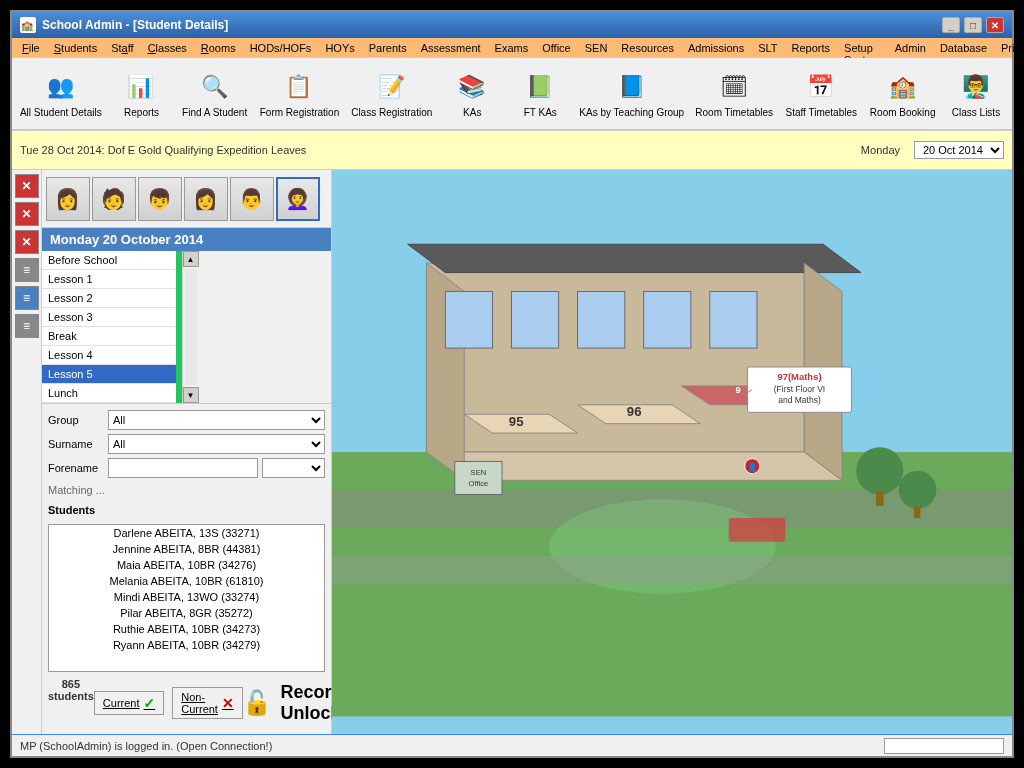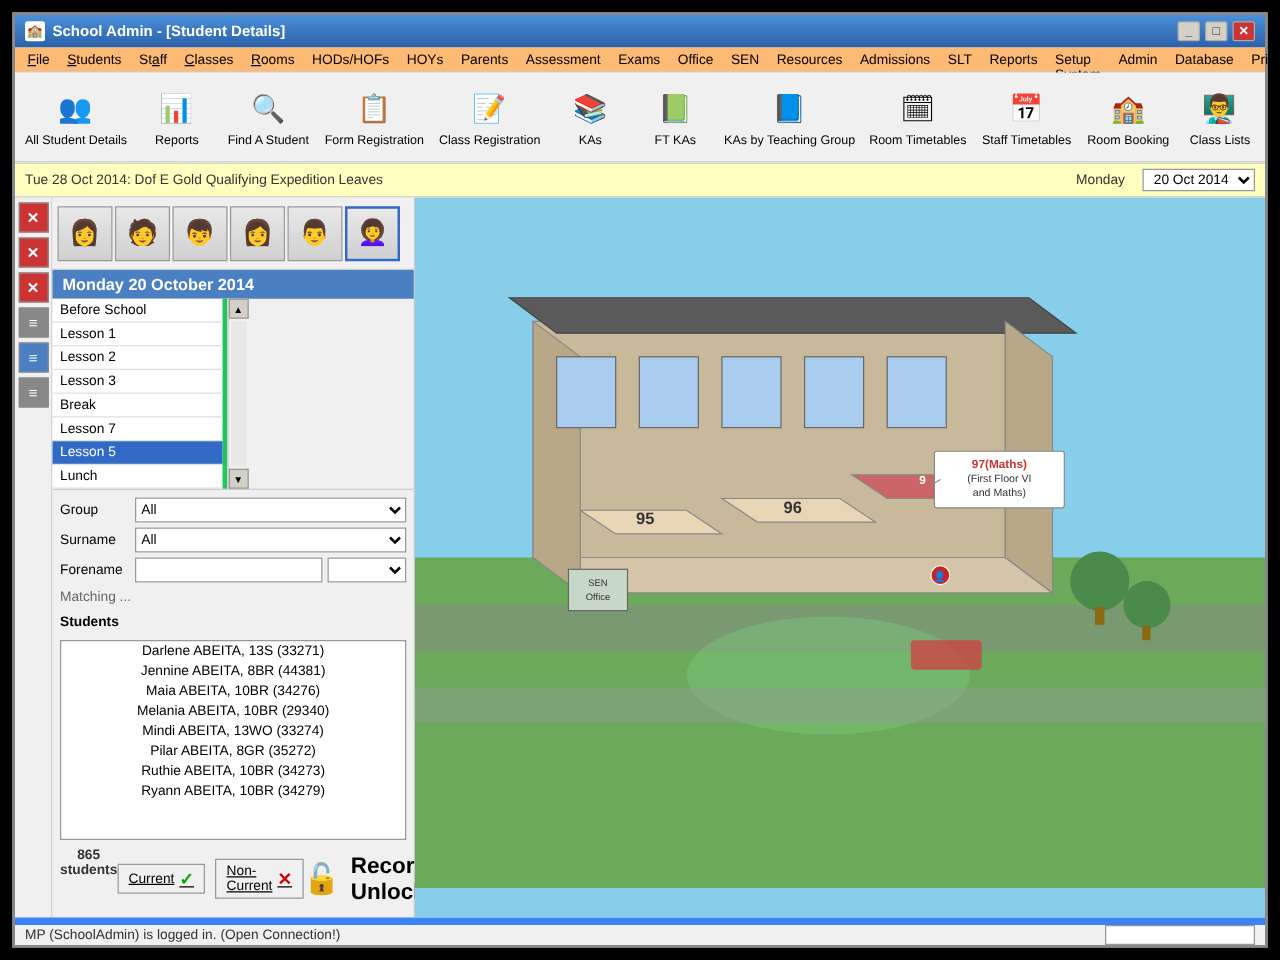--- a/index.html
+++ b/index.html
@@ -84,21 +84,21 @@
 
     
     #notification-bar {
       background: #ffffc0;
       border-bottom: 1px solid #ccc;
       border-top: 1px solid #ccc;
       padding: 3px 8px;
       display: flex;
       align-items: center;
       justify-content: space-between;
-      height: 28px;
+      height: 40px;
       flex-shrink: 0;
       font-size: 11px;
       color: #333;
     }
     #date-selector {
       display: flex; align-items: center; gap: 14px;
     }
     .date-dropdown {
       background: white; border: 1px solid #999; padding: 1px 4px;
       font-size: 11px; cursor: pointer;
@@ -148,21 +148,21 @@
 
     
     #timetable-section {
       display: flex;
       flex-shrink: 0;
       border-bottom: 1px solid #ccc;
     }
     #timetable-list {
       width: 140px;
       background: white;
-      border-right: 4px solid #22c55e;
+      border-right: 6px solid #22c55e;
     }
     .timetable-item {
       padding: 3px 6px;
       font-size: 11px;
       cursor: pointer;
       border-bottom: 1px solid #e0e0e0;
     }
     .timetable-item.selected { background: #316ac5; color: white; }
     #timetable-scrollbar {
       width: 16px;
@@ -289,21 +289,21 @@
     #main-area {
       flex: 1;
       position: relative;
       overflow: hidden;
       background: #87CEEB;
     }
 
     
     #status-bar {
       background: #f0f0f0;
-      border-top: 6px solid #3b82f6;
+      border-top: 1px solid #3b82f6;
       padding: 2px 8px;
       display: flex;
       align-items: center;
       justify-content: space-between;
       height: 22px;
       flex-shrink: 0;
       font-size: 11px;
     }
     #status-left { color: #333; }
     #status-right { 
@@ -463,21 +463,21 @@
         <span>Monday 20 October 2014</span>
       </div>
 
       <div id="timetable-section">
         <div id="timetable-list">
           <div class="timetable-item">Before School</div>
           <div class="timetable-item">Lesson 1</div>
           <div class="timetable-item">Lesson 2</div>
           <div class="timetable-item">Lesson 3</div>
           <div class="timetable-item">Break</div>
-          <div class="timetable-item">Lesson 7</div>
+          <div class="timetable-item">Lesson 4</div>
           <div class="timetable-item selected">Lesson 5</div>
           <div class="timetable-item">Lunch</div>
         </div>
         <div id="timetable-scrollbar">
           <div class="scroll-arrow">▲</div>
           <div class="scroll-track"></div>
           <div class="scroll-arrow">▼</div>
         </div>
       </div>
 
@@ -504,21 +504,21 @@
         <div id="matching-label">Matching ...</div>
         <div id="students-label">Students</div>
       </div>
 
       <div id="student-list-container">
         <div id="student-list">
 
         <div class="student-item">Darlene  ABEITA, 13S (33271)</div>
             <div class="student-item">Jennine ABEITA, 8BR (44381)</div>
             <div class="student-item">Maia  ABEITA, 10BR (34276)</div>
-            <div class="student-item">Melania  ABEITA, 10BR (29340)</div>
+            <div class="student-item">Melania  ABEITA, 10BR (61810)</div>
             <div class="student-item">Mindi  ABEITA, 13WO (33274)</div>
             <div class="student-item">Pilar  ABEITA, 8GR (35272)</div>
             <div class="student-item">Ruthie ABEITA, 10BR (34273)</div>
             <div class="student-item">Ryann  ABEITA, 10BR (34279)</div>
           </div>
       </div>
 
       <div id="bottom-controls">
         <div id="count-label">865 students</div>
         <div id="current-row">

